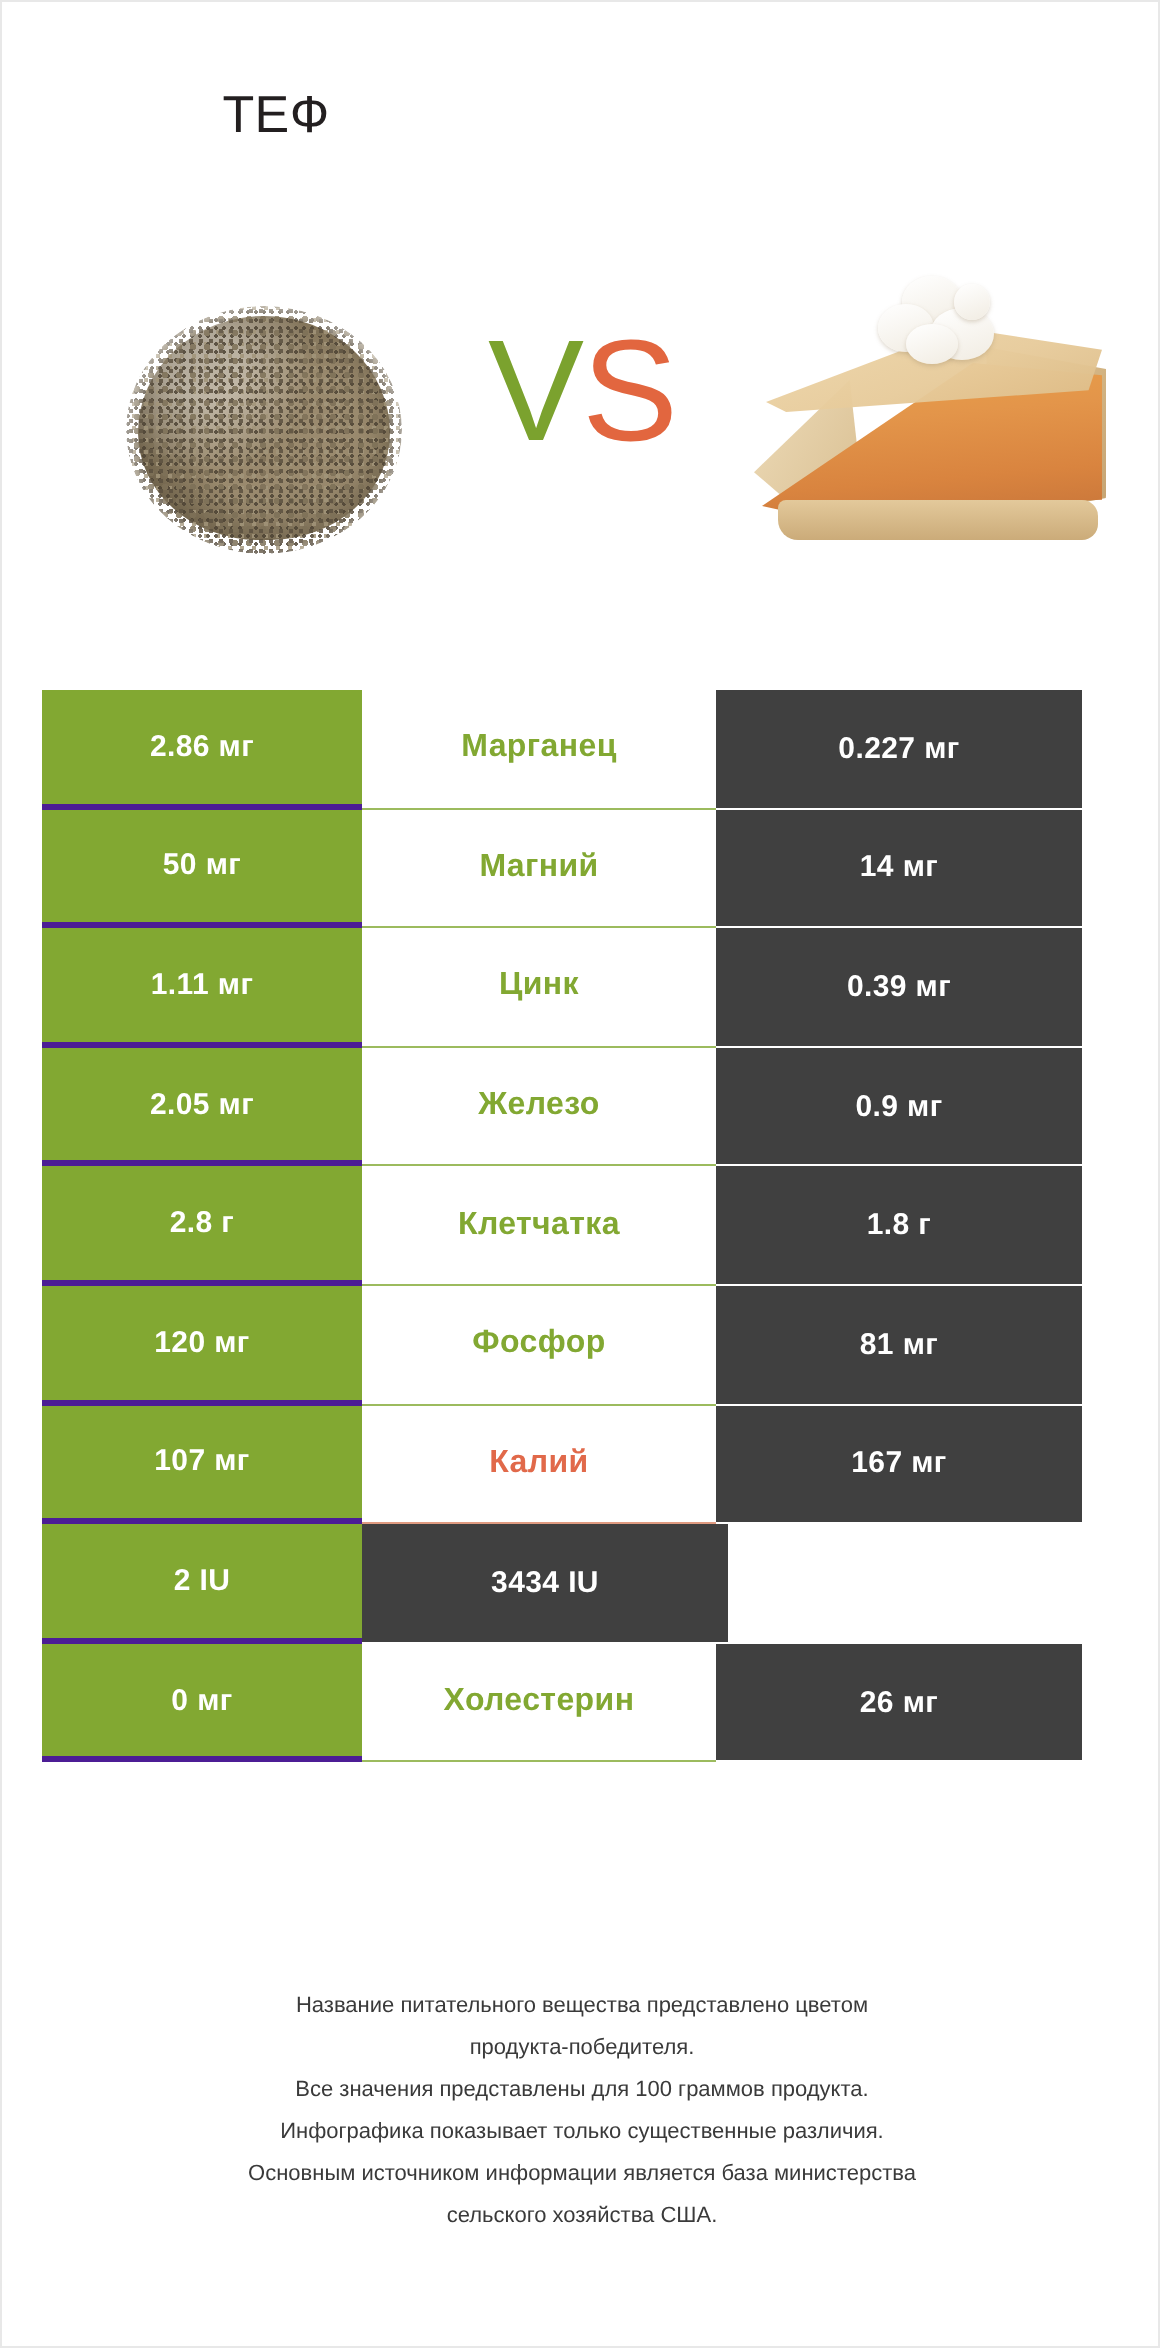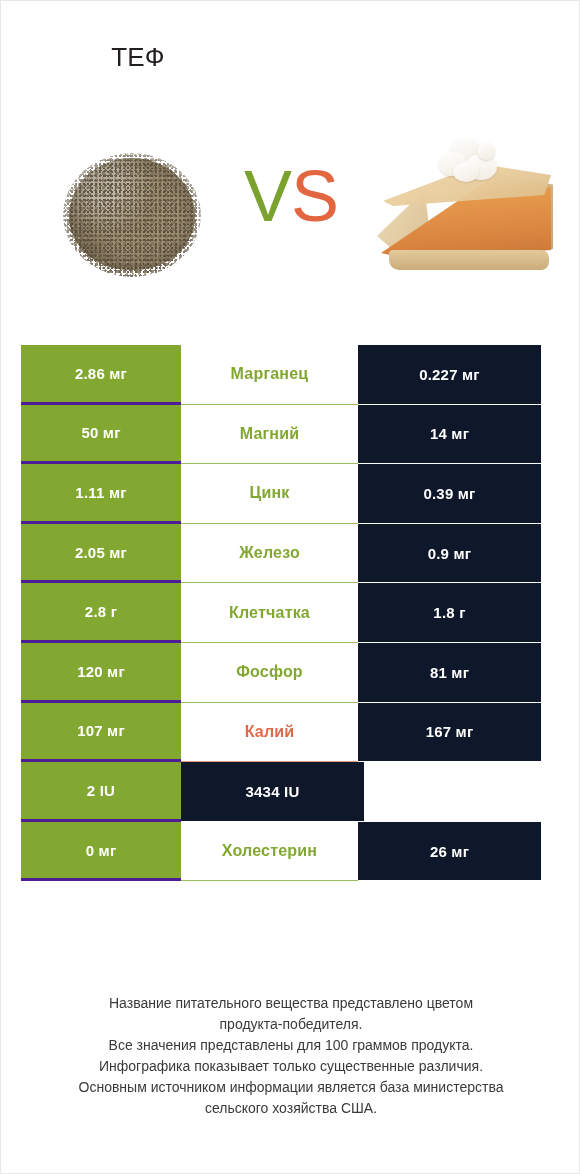--- a/index.html
+++ b/index.html
@@ -208,21 +208,21 @@
     letter-spacing: 0.2px;
   }
   .cell-left {
     width: 160px;
     background: #82A832;
     color: #ffffff;
     border-bottom: 3px solid #4c1d95;
   }
   .cell-right {
     width: 183px;
-    background: #0f172a;
+    background: #404040;
     color: #ffffff;
     border-bottom: 1px solid #ffffff;
   }
   .cell-mid {
     width: 177px;
     background: #ffffff;
     font-size: 16px;
     font-weight: 700;
   }
   .cell-mid.win-green {
@@ -235,21 +235,21 @@
   }
 
   
   .footer {
     position: absolute;
     left: 20px;
     top: 992px;
     width: 540px;
     text-align: center;
     color: #3a3a3a;
-    font-size: 14px;
+    font-size: 11px;
     line-height: 21px;
   }
   .footer p {
     margin: 0;
   }
 </style>
 </head>
 <body>
 
 <div class="page">

